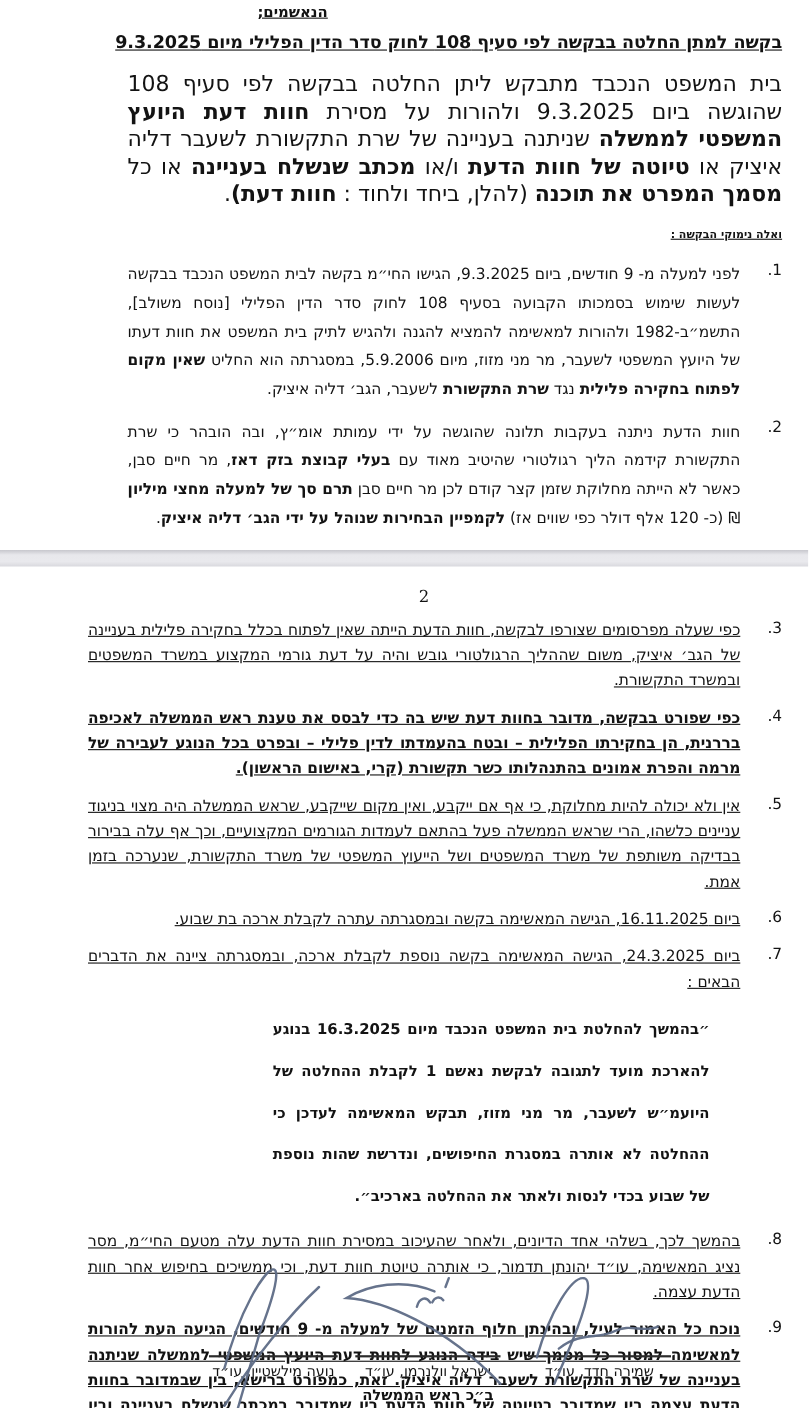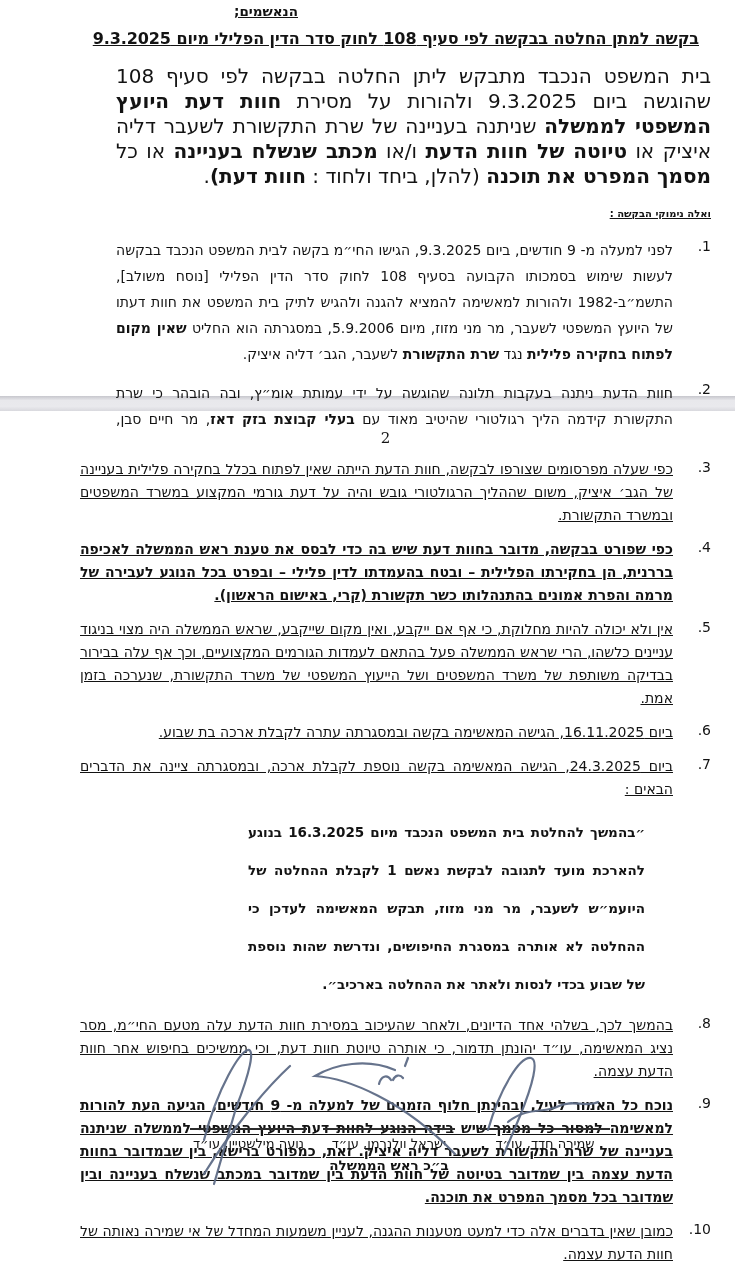--- a/index.html
+++ b/index.html
@@ -1,26 +1,26 @@
 <!DOCTYPE html>
 <html lang="he" dir="rtl"><head>
 <meta charset="utf-8">
 <style>
   html,body{margin:0;padding:0;background:#ffffff;}
   #stage{position:relative;width:735px;height:1280px;overflow:hidden;background:#ffffff;
          font-family:"DejaVu Sans",sans-serif;color:#131313;direction:rtl;}
   .page{position:relative;background:#ffffff;}
-  #page1{height:396px;margin-left:36px;}
+  #page1{height:500px;margin-left:36px;}
   #separator{height:15px;background:linear-gradient(180deg,#c7c7cd 0%,#e8e8ec 30%,#e9e9ed 70%,#d9d9de 100%);}
   #page2{height:797px;}
   .b{font-weight:700;}
   .u{}
   
   .defendants{padding:2px 437px 0 0;font-size:13.5px;font-weight:700;text-decoration:underline;text-align:right;line-height:18px;}
-  .doc-title{margin-top:6px;padding:0 36px 0 14px;font-size:16px;font-weight:700;text-decoration:underline;
+  .doc-title{margin-top:6px;padding:0 24px 0 14px;font-size:16px;font-weight:700;text-decoration:underline;
              line-height:25px;letter-spacing:-0.1px;}
   .intro{margin:13px 24px 0 80px;font-size:20px;line-height:25px;text-align:justify;}
   .reasons{margin:15px 24px 0 0;font-size:10px;font-weight:700;text-decoration:underline;text-align:right;line-height:20px;}
   
   .item{display:flex;margin:13px 24px 0 80px;}
   .item .num{flex:none;width:24px;font-size:14px;text-align:right;padding-top:1px;}
   .item .itext{flex:1;margin-right:14px;font-size:14px;text-align:justify;}
   #page1 .itext{line-height:26px;}
   #page2 .itext{line-height:23px;text-decoration:underline;}
   #page2 .item{margin:11px 24px 0 80px;}

